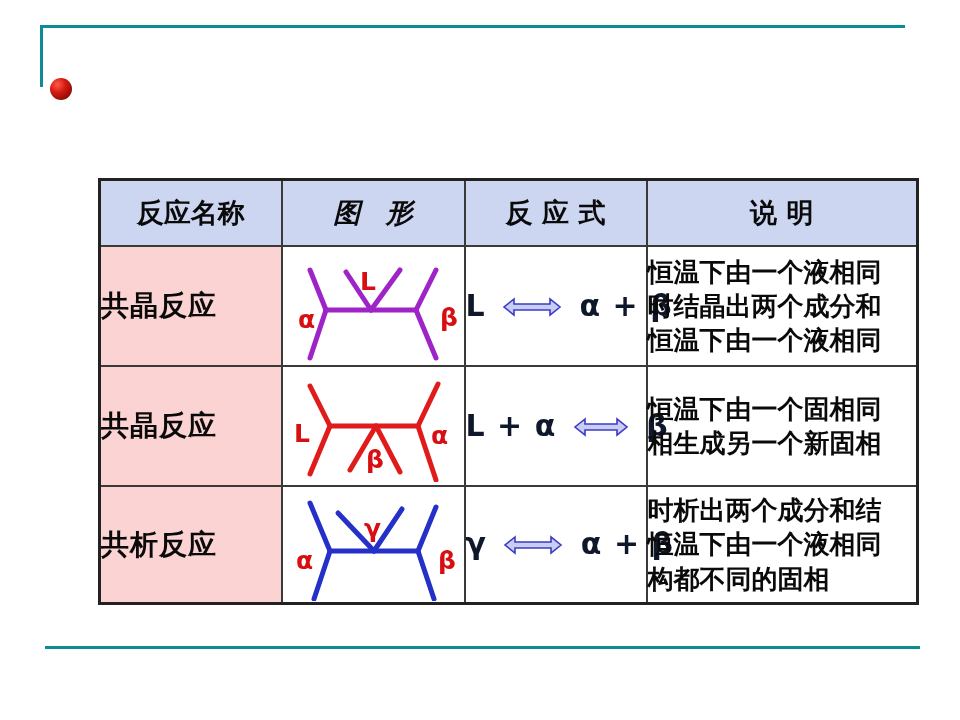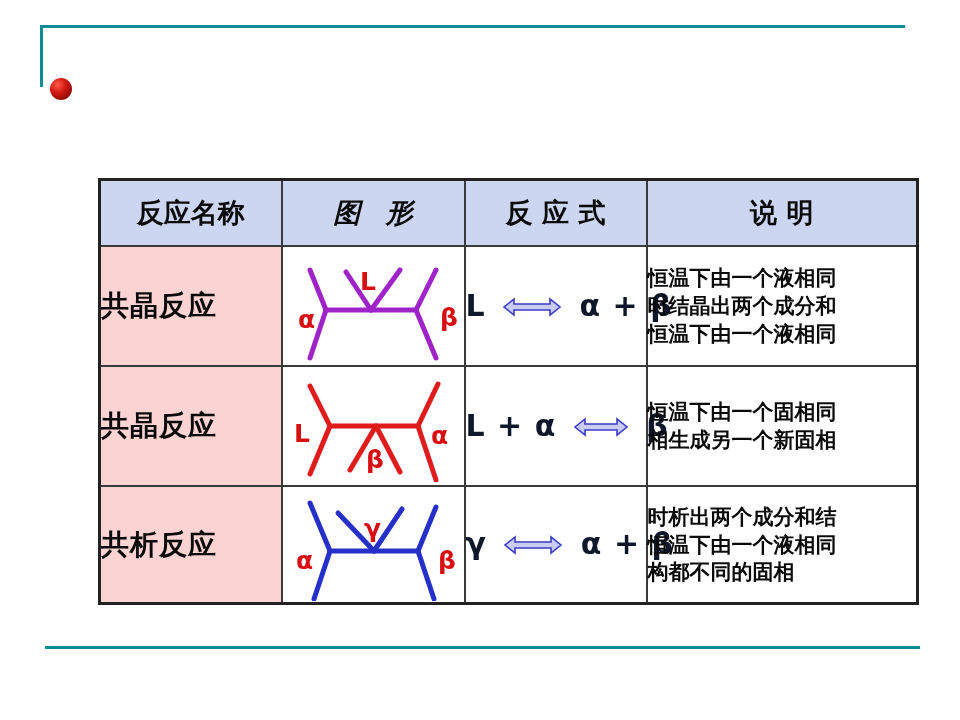--- a/index.html
+++ b/index.html
@@ -126,21 +126,21 @@
   .cell-eq .arrow {
     display: inline-block;
     vertical-align: -2px;
     margin: 0 7px;
   }
   .cell-eq .plus { font-weight: bold; padding: 0 2px; }
 
   .cell-desc {
     background: #ffffff;
     padding: 6px 10px 6px 14px;
-    font-size: 21px;
+    font-size: 26px;
     line-height: 1.32;
     color: #0a0a0a;
     font-family: "DejaVu Serif", "Liberation Serif", serif;
     font-weight: bold;
     text-align: left;
   }
 </style>
 </head>
 <body>
 

